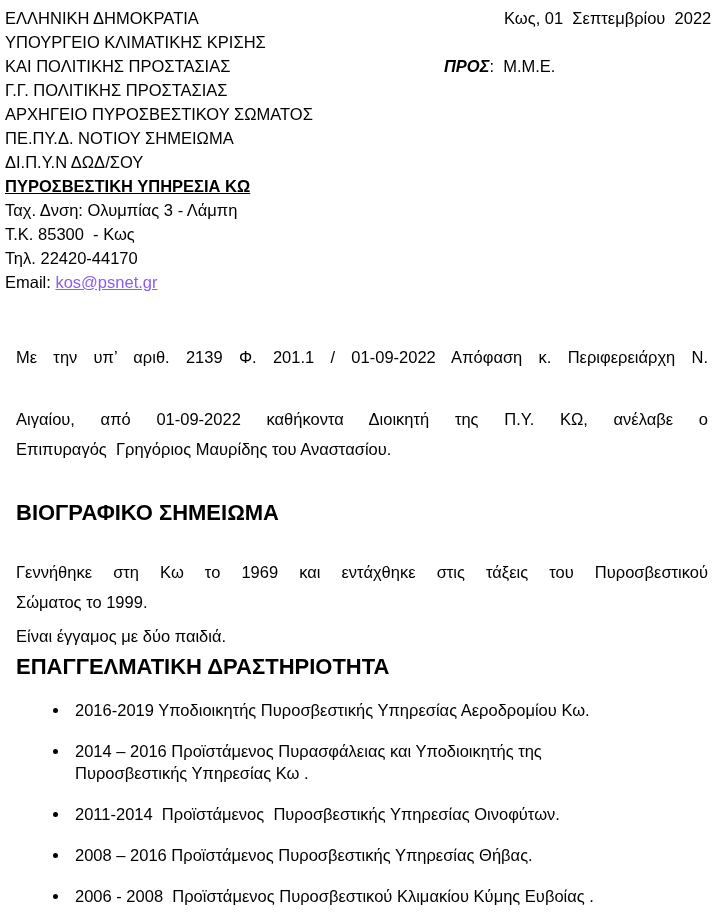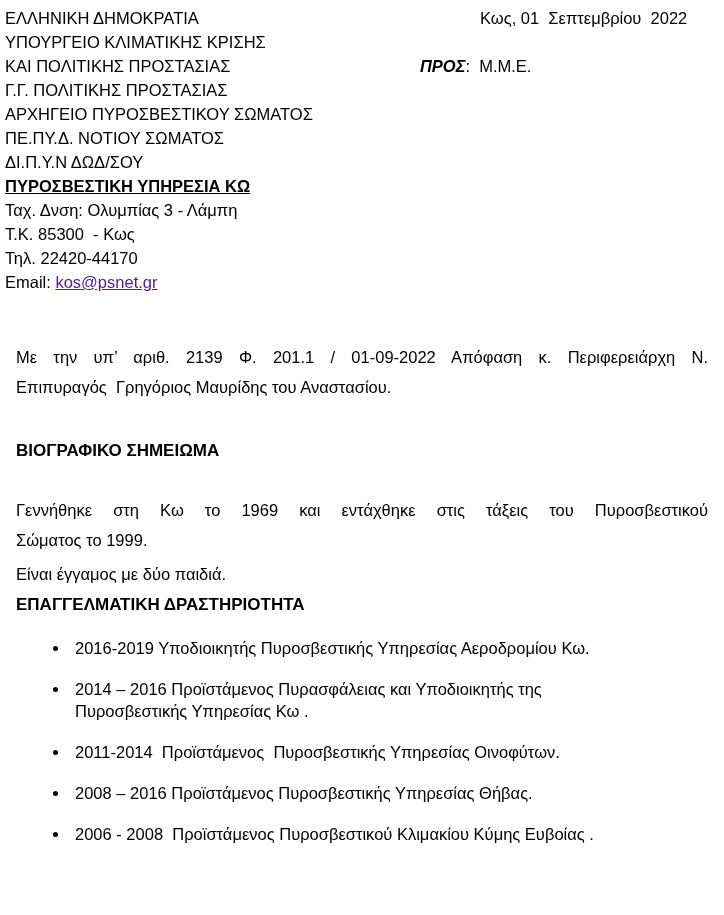--- a/index.html
+++ b/index.html
@@ -12,34 +12,34 @@
   }
   [data-bind]{ white-space:pre-wrap; }
 
   .doc { position:relative; width:724px; height:659px; }
 
   
   .hdr { position:relative; padding-top:6px; height:288px; }
   .hdr-left { padding-left:5px; line-height:24px; }
   .hdr-left .ln { height:24px; }
   .svc { font-weight:bold; text-decoration:underline; }
-  .link { color:#4c1d95; text-decoration:underline; cursor:pointer;text-align:right; }
-  .hdr-right { position:absolute; left:420px; top:6px; line-height:24px; }
+  .link { color:#8b5cf6; text-decoration:underline; cursor:pointer;text-align:right; }
+  .hdr-right { position:absolute; left:444px; top:6px; line-height:24px; }
   .date { margin-left:60px; }
   .to-line { margin-top:24px; }
   .b { font-weight:bold;font-style:italic; }
 
   
   main { padding:0 16px; }
   .intro { margin-top:48px; }
   .pline { line-height:30px; }
   .jline { text-align:justify; text-align-last:justify; white-space:normal;margin-top:32px; }
   .sec-h {
     margin-top:37px; margin-bottom:10px;
-    font-weight:bold; font-size:17px; line-height:24px;
+    font-weight:bold; font-size:22px; line-height:24px;
   }
   .career-h { margin-top:4px; margin-bottom:0; }
   .family { margin-top:4px; }
   ul.career {
     list-style:none; margin:20px 0 0 0; padding:0;
   }
   ul.career li { display:flex; line-height:22px; margin-bottom:19px; }
   .dot {
     flex:none; width:5px; height:5px; border-radius:50%;
     background:#000; margin:9px 0 0 37px;
@@ -51,21 +51,21 @@
 
 <div class="doc">
 
   <header class="hdr">
     <div class="hdr-left">
       <div class="ln" data-bind="header.agency_lines.0">ΕΛΛΗΝΙΚΗ ΔΗΜΟΚΡΑΤΙΑ</div>
       <div class="ln" data-bind="header.agency_lines.1">ΥΠΟΥΡΓΕΙΟ ΚΛΙΜΑΤΙΚΗΣ ΚΡΙΣΗΣ</div>
       <div class="ln" data-bind="header.agency_lines.2">ΚΑΙ ΠΟΛΙΤΙΚΗΣ ΠΡΟΣΤΑΣΙΑΣ</div>
       <div class="ln" data-bind="header.agency_lines.3">Γ.Γ. ΠΟΛΙΤΙΚΗΣ ΠΡΟΣΤΑΣΙΑΣ</div>
       <div class="ln" data-bind="header.agency_lines.4">ΑΡΧΗΓΕΙΟ ΠΥΡΟΣΒΕΣΤΙΚΟΥ ΣΩΜΑΤΟΣ</div>
-      <div class="ln" data-bind="header.agency_lines.5">ΠΕ.ΠΥ.Δ. ΝΟΤΙΟΥ ΣΩΜΑΤΟΣ</div>
+      <div class="ln" data-bind="header.agency_lines.5">ΠΕ.ΠΥ.Δ. ΝΟΤΙΟΥ ΣΗΜΕΙΩΜΑ</div>
       <div class="ln" data-bind="header.agency_lines.6">ΔΙ.Π.Υ.Ν ΔΩΔ/ΣΟΥ</div>
       <div class="ln svc" data-bind="header.service_name">ΠΥΡΟΣΒΕΣΤΙΚΗ ΥΠΗΡΕΣΙΑ ΚΩ</div>
       <div class="ln" data-bind="header.address">Ταχ. Δνση: Ολυμπίας 3 - Λάμπη</div>
       <div class="ln" data-bind="header.postal">Τ.Κ. 85300  - Κως</div>
       <div class="ln" data-bind="header.phone">Τηλ. 22420-44170</div>
       <div class="ln">
         <span data-bind="header.email_label">Email: </span><a class="link" data-bind="header.email_link">kos@psnet.gr</a>
       </div>
     </div>
 
@@ -74,20 +74,21 @@
       <div class="to-line">
         <span class="b" data-bind="header.to_label">ΠΡΟΣ</span><span data-bind="header.to_value">:  Μ.Μ.Ε.</span>
       </div>
     </div>
   </header>
 
   <main>
 
     <div class="intro">
       <div class="pline jline" data-bind="body.intro_lines.0">Με την υπ’ αριθ. 2139 Φ. 201.1 / 01-09-2022  Απόφαση κ. Περιφερειάρχη Ν.</div>
+      <div class="pline jline" data-bind="body.intro_lines.1">Αιγαίου, από 01-09-2022 καθήκοντα Διοικητή της Π.Υ. ΚΩ, ανέλαβε ο</div>
       <div class="pline" data-bind="body.intro_lines.2">Επιπυραγός  Γρηγόριος Μαυρίδης του Αναστασίου.</div>
     </div>
 
     <h2 class="sec-h" data-bind="body.bio_heading">ΒΙΟΓΡΑΦΙΚΟ ΣΗΜΕΙΩΜΑ</h2>
 
     <div>
       <div class="pline jline" data-bind="body.bio_lines.0">Γεννήθηκε στη Κω το 1969 και εντάχθηκε στις τάξεις του Πυροσβεστικού</div>
       <div class="pline" data-bind="body.bio_lines.1">Σώματος το 1999.</div>
     </div>
 

